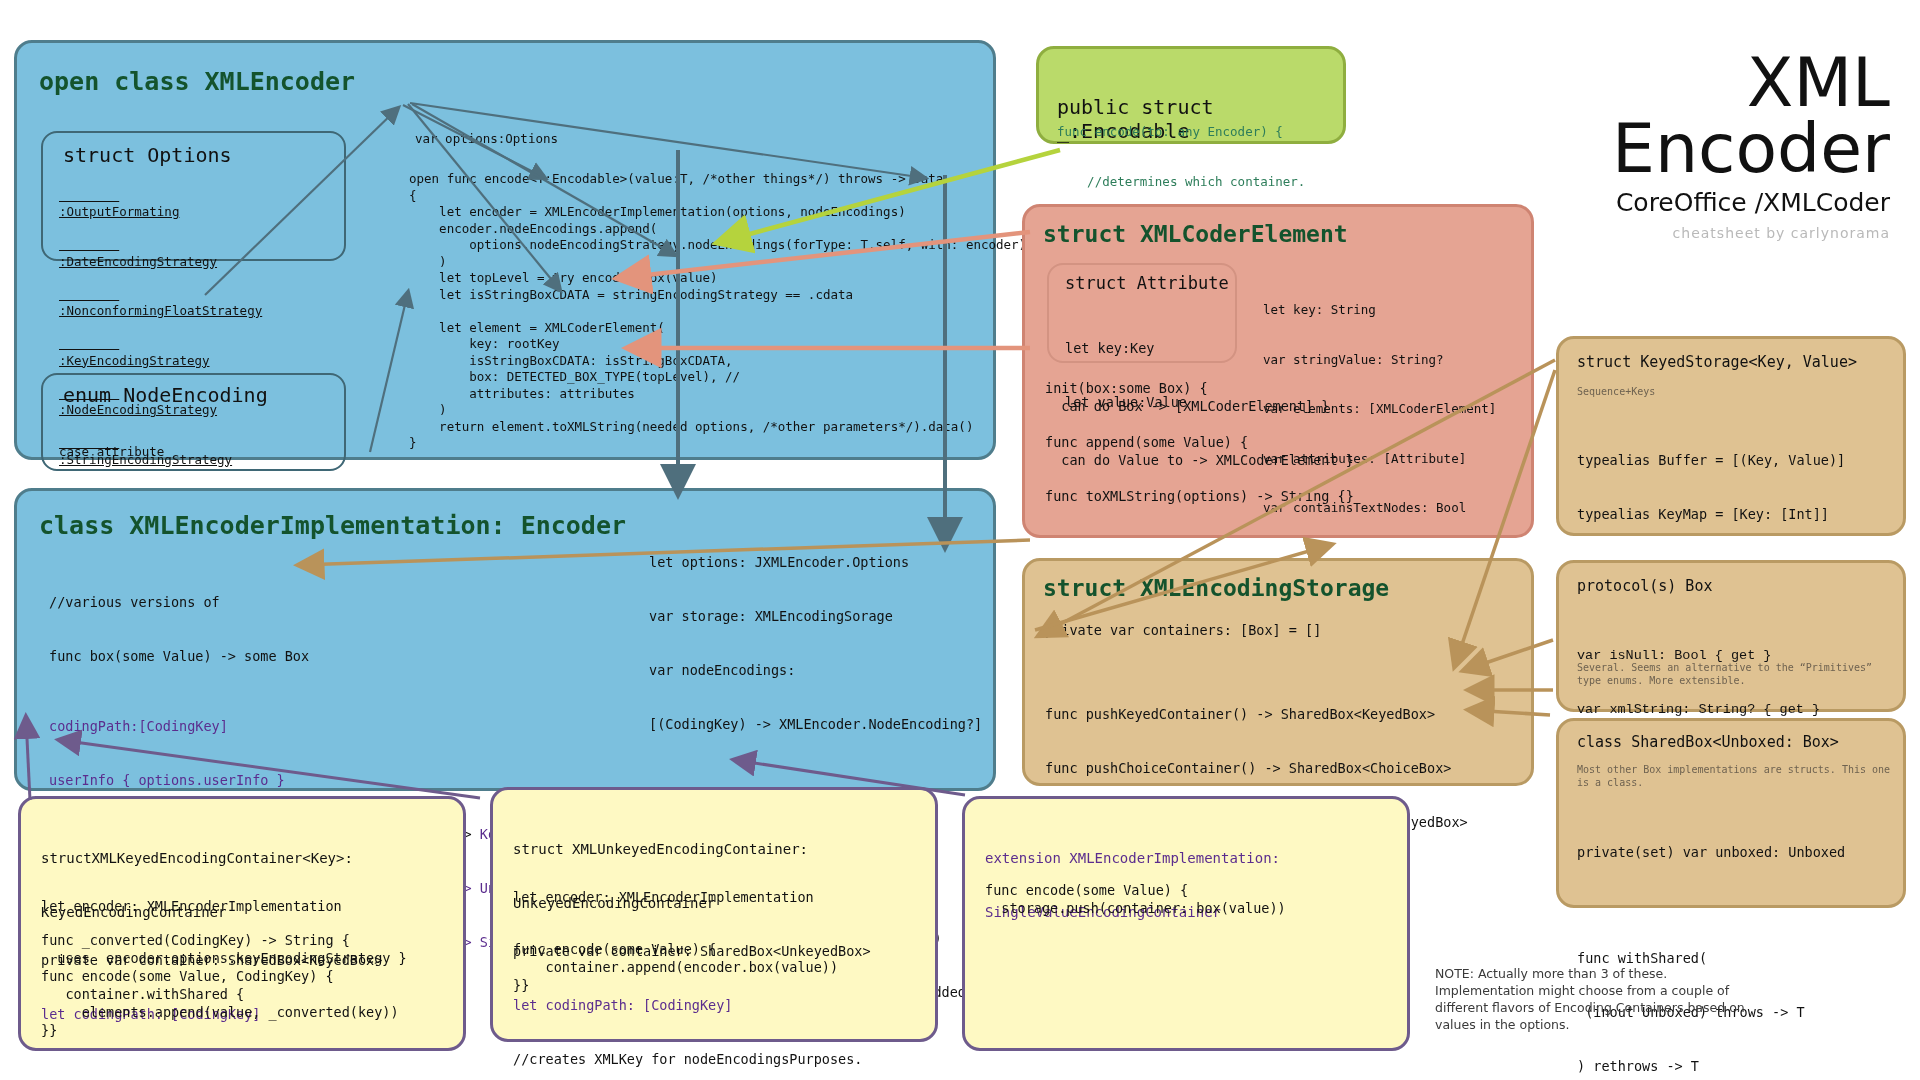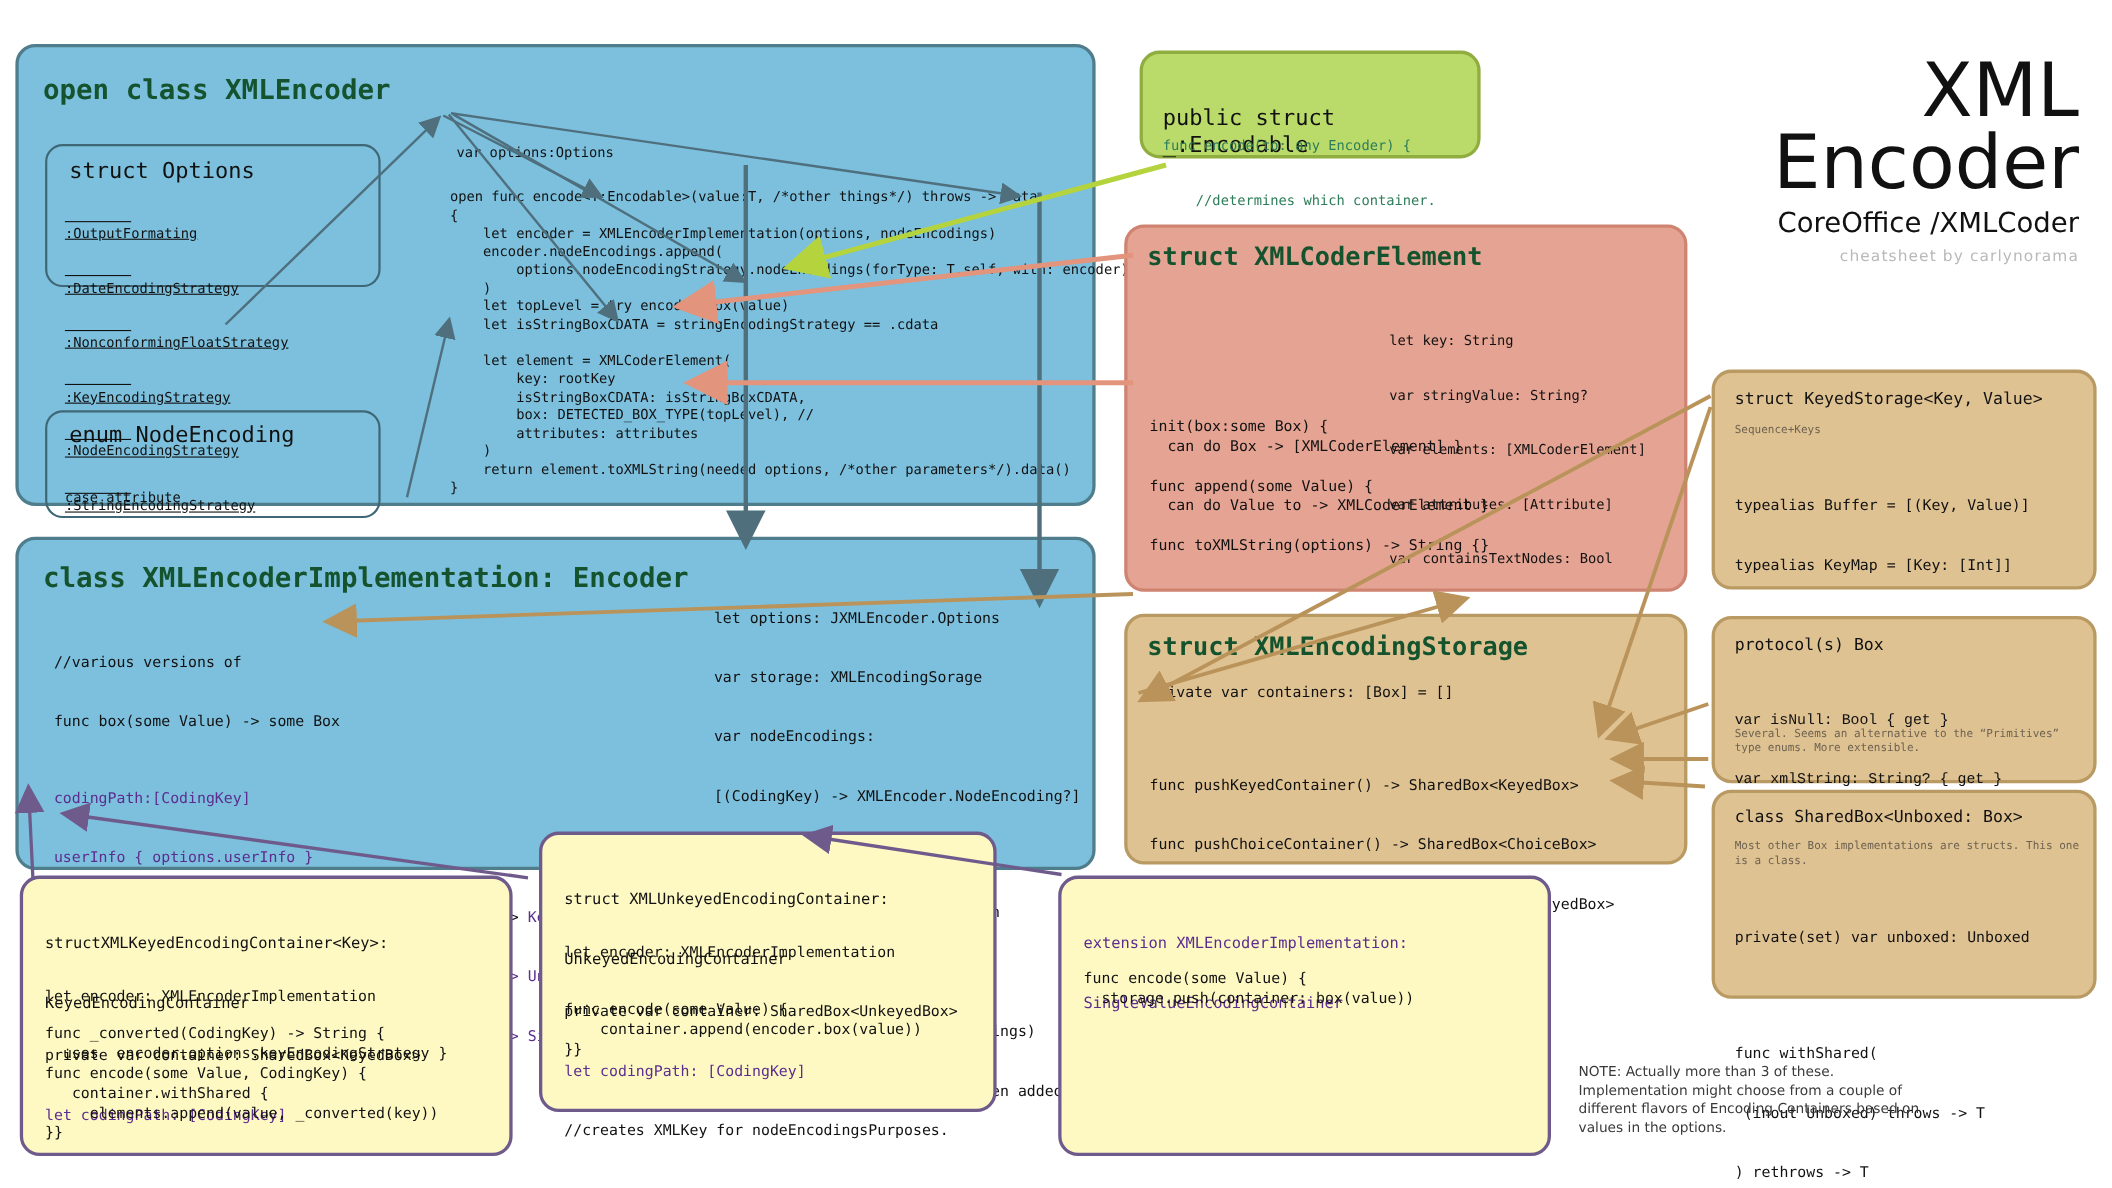--- a/index.html
+++ b/index.html
@@ -150,20 +150,27 @@
   <div class="title-block" style="right:30px;top:50px;width:420px;">
     <div class="bigtitle">XML</div>
     <div class="bigtitle">Encoder</div>
     <div class="subtitle">CoreOffice /XMLCoder</div>
     <div class="byline">cheatsheet by carlynorama</div>
   </div>
 
   <div class="box salmon" style="left:1022px;top:204px;width:512px;height:334px;">
     <div class="h1" style="position:absolute;left:18px;top:14px;font-size:23px;">struct XMLCoderElement</div>
 
+    <div class="box salmon-inner" style="left:22px;top:56px;width:190px;height:100px;">
+      <div class="h2" style="position:absolute;left:16px;top:8px;font-size:17px;">struct Attribute</div>
+      <div class="code14" style="position:absolute;left:16px;top:38px;">
+        <div>let key:Key</div>
+        <div>let value:Value</div>
+      </div>
+    </div>
 
     <div class="code" style="position:absolute;left:238px;top:62px;">
       <div>let key: String</div>
       <div>var stringValue: String?</div>
       <div>var elements: [XMLCoderElement]</div>
       <div>var attributes: [Attribute]</div>
       <div>var containsTextNodes: Bool</div>
     </div>
 
     <pre class="code14" style="position:absolute;left:20px;top:172px;margin:0;">init(box:some Box) {
@@ -262,21 +269,21 @@
       <div class="purpletxt">let codingPath: [CodingKey]</div>
     </div>
     <pre class="code14" style="position:absolute;left:20px;top:132px;margin:0;">func _converted(CodingKey) -&gt; String {
   uses  encoder.options.keyEncodingStrategy }
 func encode(some Value, CodingKey) {
    container.withShared {
      elements.append(value, _converted(key))
 }}</pre>
   </div>
 
-  <div class="box purple" style="left:490px;top:756px;width:416px;height:255px;">
+  <div class="box purple" style="left:490px;top:787px;width:448px;height:255px;">
     <div class="code14" style="position:absolute;left:20px;top:14px;font-size:14px;">
       <div>struct XMLUnkeyedEncodingContainer:</div>
       <div>UnkeyedEncodingContainer</div>
     </div>
     <div class="code14" style="position:absolute;left:20px;top:62px;">
       <div>let encoder: XMLEncoderImplementation</div>
       <div>private var container: SharedBox&lt;UnkeyedBox&gt;</div>
       <div class="purpletxt">let codingPath: [CodingKey]</div>
       <div>//creates XMLKey for nodeEncodingsPurposes.</div>
     </div>

